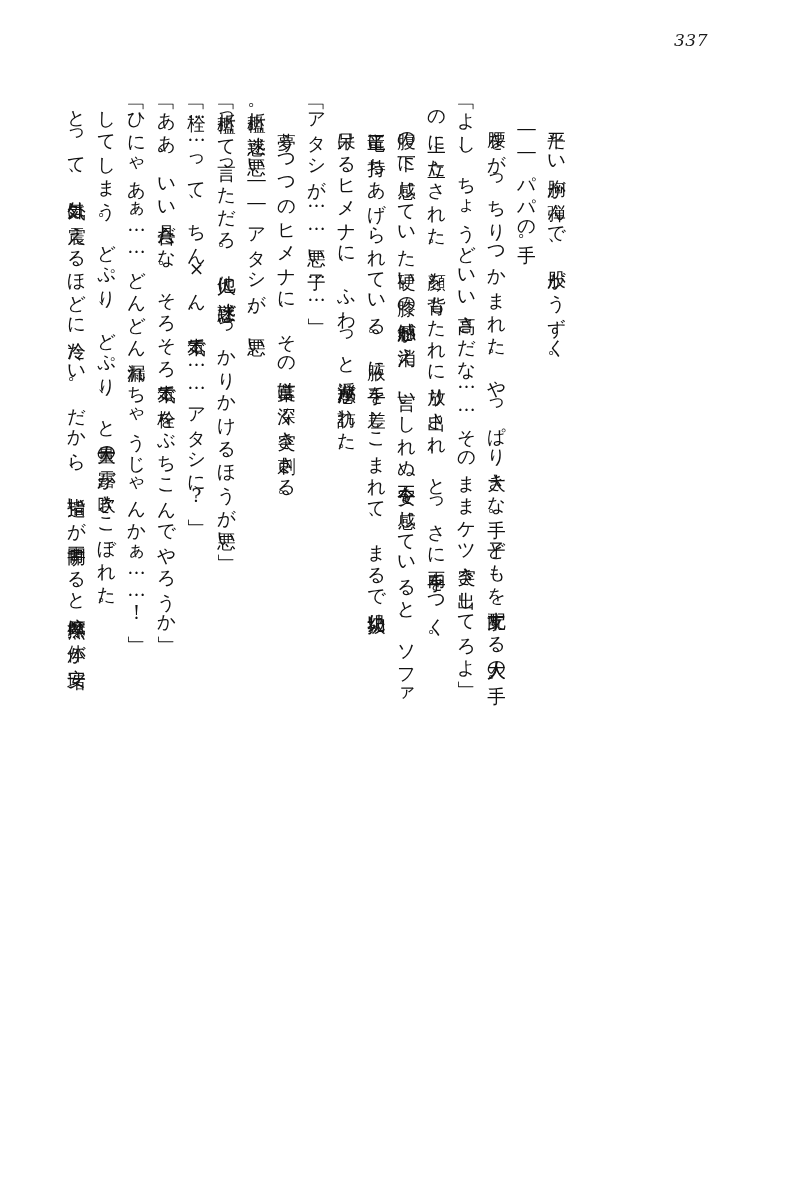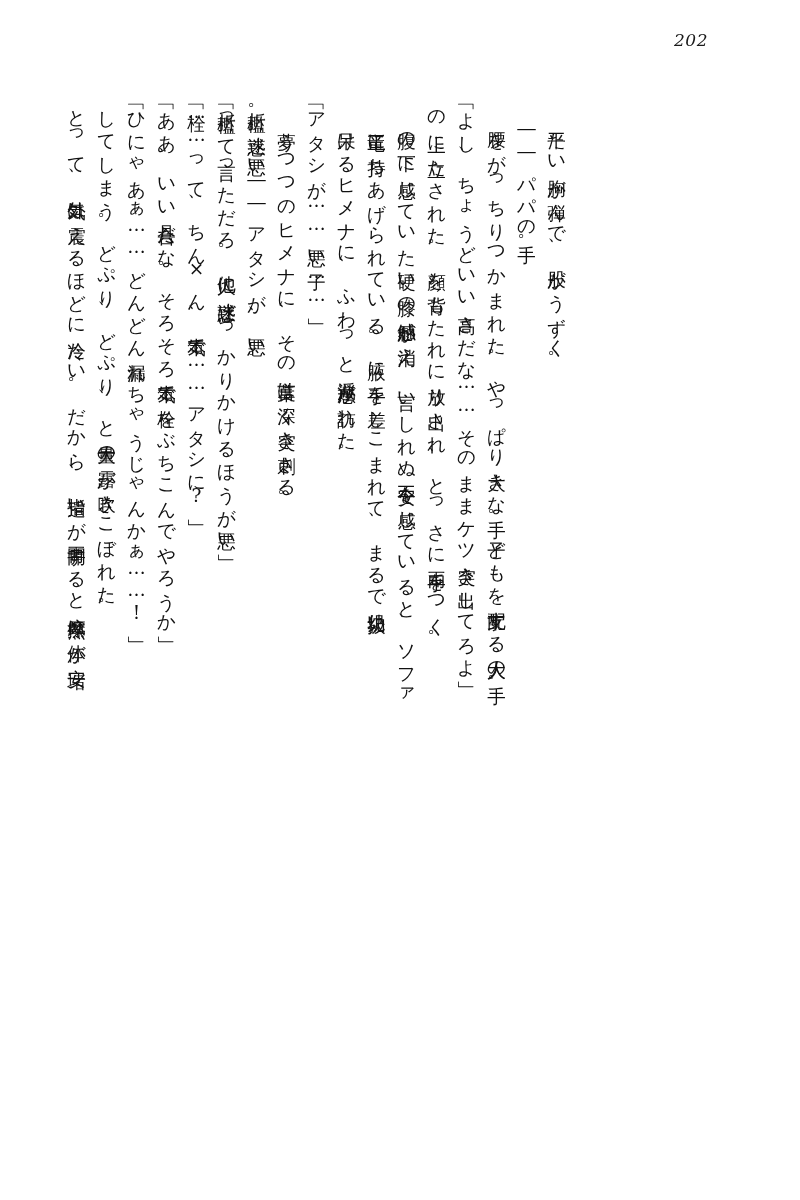--- a/index.html
+++ b/index.html
@@ -56,21 +56,21 @@
   .vline.indent {
     padding-top: 20px;
     box-sizing: border-box;
   }
 </style>
 </head>
 <body>
 
 <div class="page">
 
-  <div class="page-number">202</div>
+  <div class="page-number">337</div>
 
   <div class="body-text">
     <div class="vline">とって、外気は震えるほどに冷たい。だから、指遣いが再開すると摩擦熱に体が安堵</div>
     <div class="vline">してしまう。どぷり、どぷり、と大量の露が吹きこぼれた。</div>
     <div class="vline">「ひにゃあぁ……どんどん漏れちゃうじゃんかぁ……!」</div>
     <div class="vline">「ああ、いい具合だな。そろそろ本気で栓をぶちこんでやろうか」</div>
     <div class="vline">「栓……って、ちん×ん、本気で……アタシに?」</div>
     <div class="vline">「折檻って言っただろ。他人に迷惑ばっかりかけるほうが悪い」</div>
     <div class="vline">折檻。迷惑。悪い――アタシが、悪い。</div>
     <div class="vline indent">夢うつつのヒメナに、その言葉は深く突き刺さる。</div>

